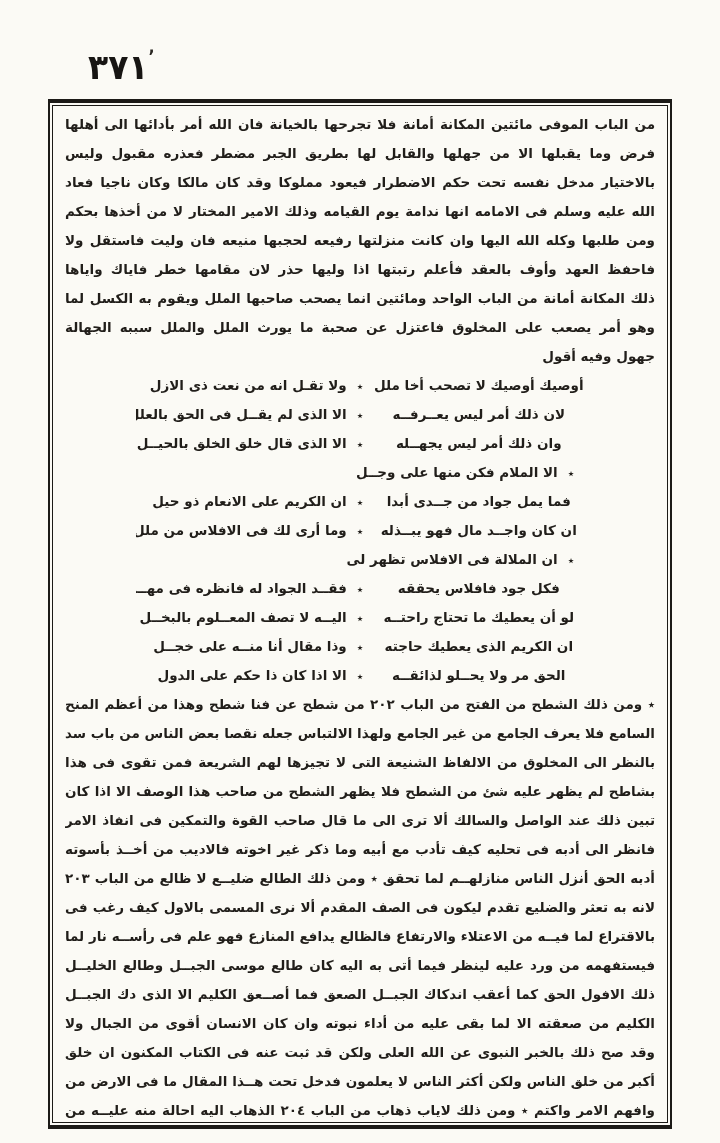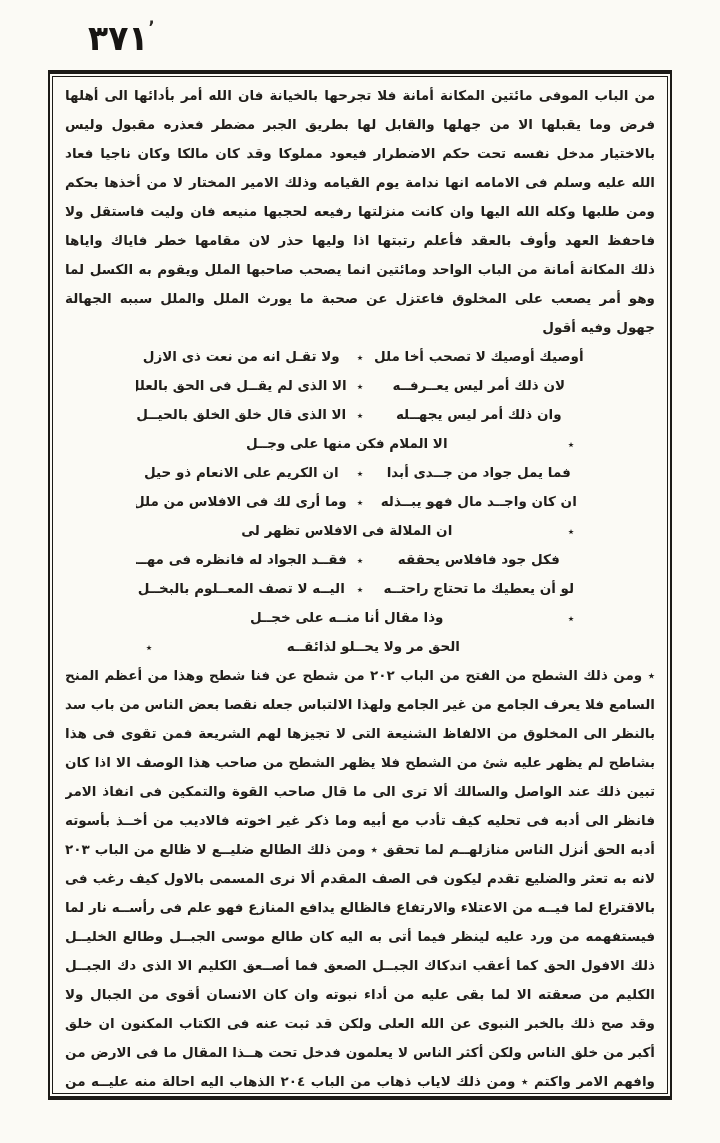--- a/index.html
+++ b/index.html
@@ -4,21 +4,21 @@
 <style>
   html,body{margin:0;padding:0;}
   body{
     width:720px;height:1143px;
     background:#fbfaf5;
     font-family:"DejaVu Sans",sans-serif;
     color:#1f1d1a;
     position:relative;
     overflow:hidden;
   }
-  .page{position:absolute;inset:0;}
+  .page{position:absolute;inset:0;margin-top:29px;}
   .pagenum{
     position:absolute;top:18px;left:88px;
     font-size:33px;font-weight:bold;color:#171513;
     letter-spacing:1px;
     transform:scaleY(1.05);
   }
   .pagenum::after{
     content:"ʼ";
     font-size:16px;vertical-align:top;color:#2a2722;
   }
@@ -61,21 +61,21 @@
     margin:0 auto;
   }
   .verse{
     display:flex;
     align-items:baseline;
     height:29px;
     overflow:hidden;
   }
   .hemi{white-space:nowrap;overflow:hidden;}
   .hemi.a{flex:1;text-align:center;}
-  .hemi.b{flex:1;text-align:center;}
+  .hemi.b{flex:1;text-align:right;}
   .star{
     padding:0 10px;
     font-size:12px;
     flex:0 0 auto;
   }
 </style>
 </head>
 <body>
 
 <div class="page">
@@ -134,26 +134,28 @@
             <span class="hemi a">فكل جود فافلاس يحققه</span>
             <span class="star">٭</span>
             <span class="hemi b">فقــد الجواد له فانظره فى مهــل</span>
           </div>
           <div class="verse">
             <span class="hemi a">لو أن يعطيك ما تحتاج راحتــه</span>
             <span class="star">٭</span>
             <span class="hemi b">اليــه لا تصف المعــلوم بالبخــل</span>
           </div>
           <div class="verse">
+            <span class="hemi a">ان الكريم الذى يعطيك حاجته</span>
             <span class="star">٭</span>
             <span class="hemi b">وذا مقال أنا منــه على خجــل</span>
           </div>
           <div class="verse">
             <span class="hemi a">الحق مر ولا يحــلو لذائقــه</span>
             <span class="star">٭</span>
+            <span class="hemi b">الا اذا كان ذا حكم على الدول</span>
           </div>
         </div>
 
         <div class="line">٭ ومن ذلك الشطح من الفتح من الباب ٢٠٢ من شطح عن فنا شطح وهذا من أعظم المنح الا أنه يلتبس على</div>
         <div class="line">السامع فلا يعرف الجامع من غير الجامع ولهذا الالتباس جعله نقصا بعض الناس من باب سد الذريعة لما فيها</div>
         <div class="line">بالنظر الى المخلوق من الالفاظ الشنيعة التى لا تجيزها لهم الشريعة فمن تقوى فى هذا الفتح وعلم من نفسه أنه ليس</div>
         <div class="line">بشاطح لم يظهر عليه شئ من الشطح فلا يظهر الشطح من صاحب هذا الوصف الا اذا كان فى حاله ضعف الأن</div>
         <div class="line">تبين ذلك عند الواصل والسالك ألا ترى الى ما قال صاحب القوة والتمكين فى انفاذ الامر أما سيد ولد آدم ولا فخر</div>
         <div class="line">فانظر الى أدبه فى تحليه كيف تأدب مع أبيه وما ذكر غير اخوته فالاديب من أخــذ بأسوته فان ربه أدبه ومن</div>
         <div class="line">أدبه الحق أنزل الناس منازلهــم لما تحقق ٭ ومن ذلك الطالع ضليــع لا ظالع من الباب ٢٠٣ الطالع يتأخر</div>

